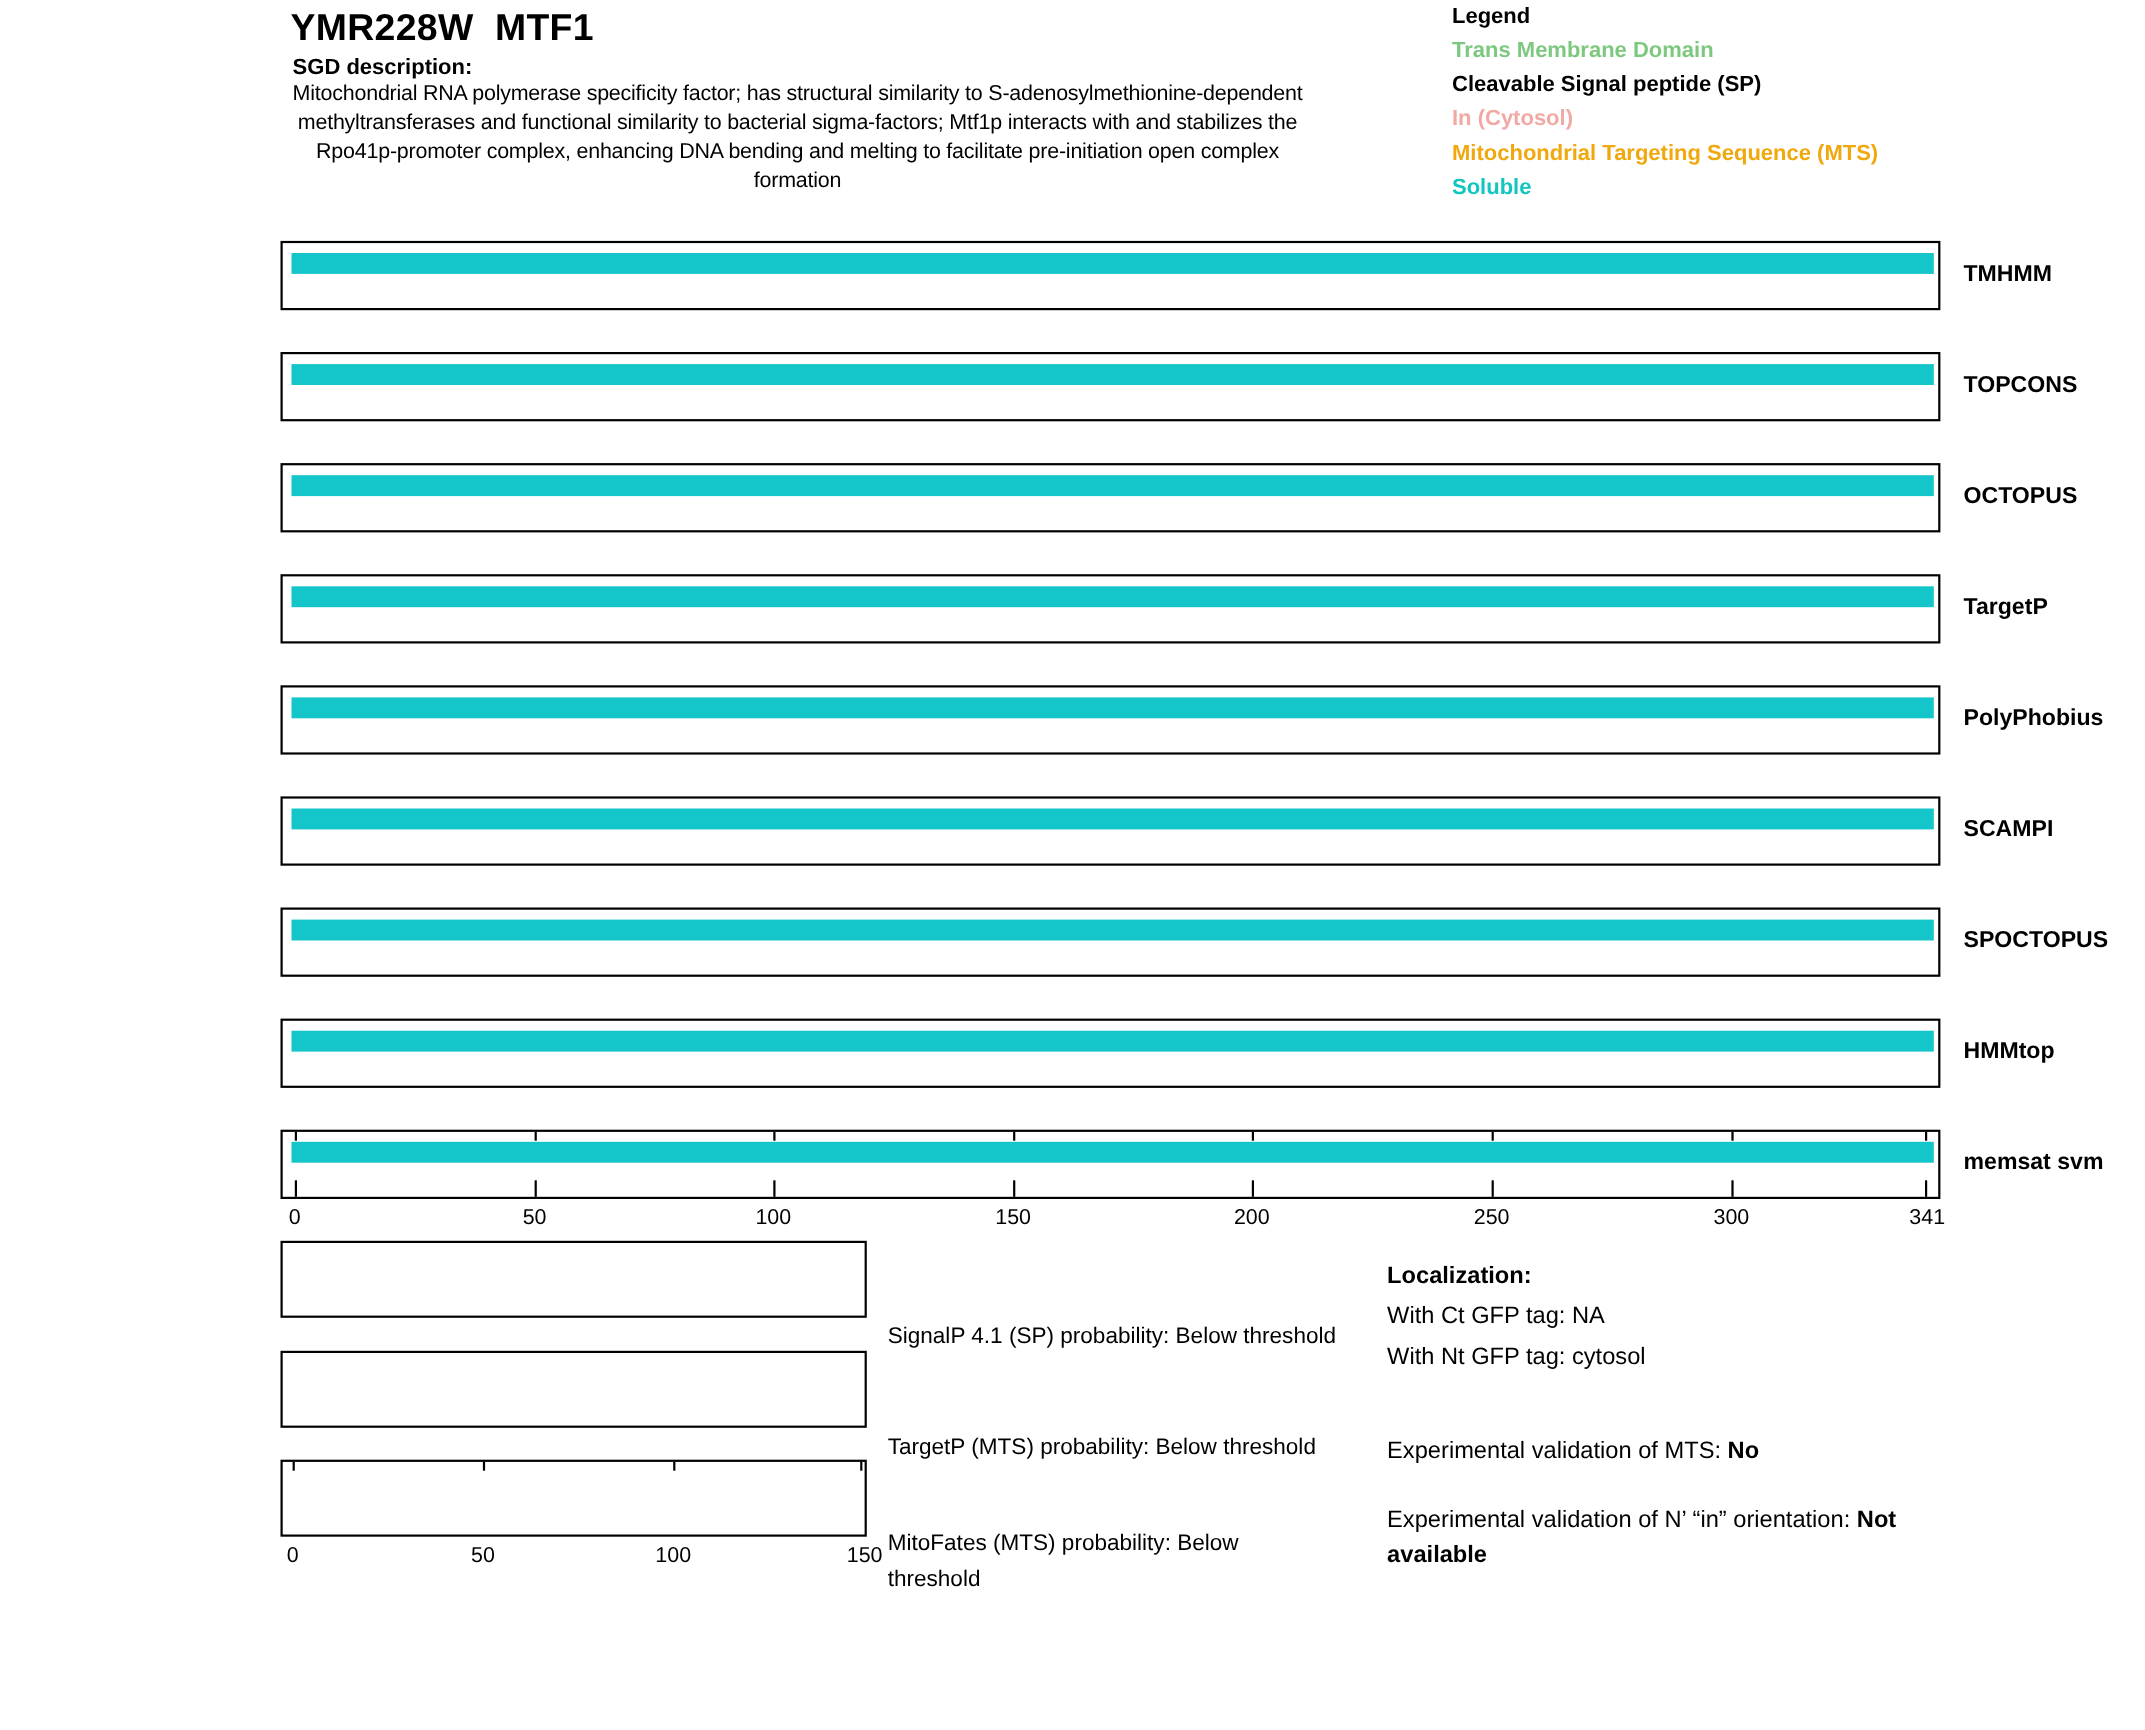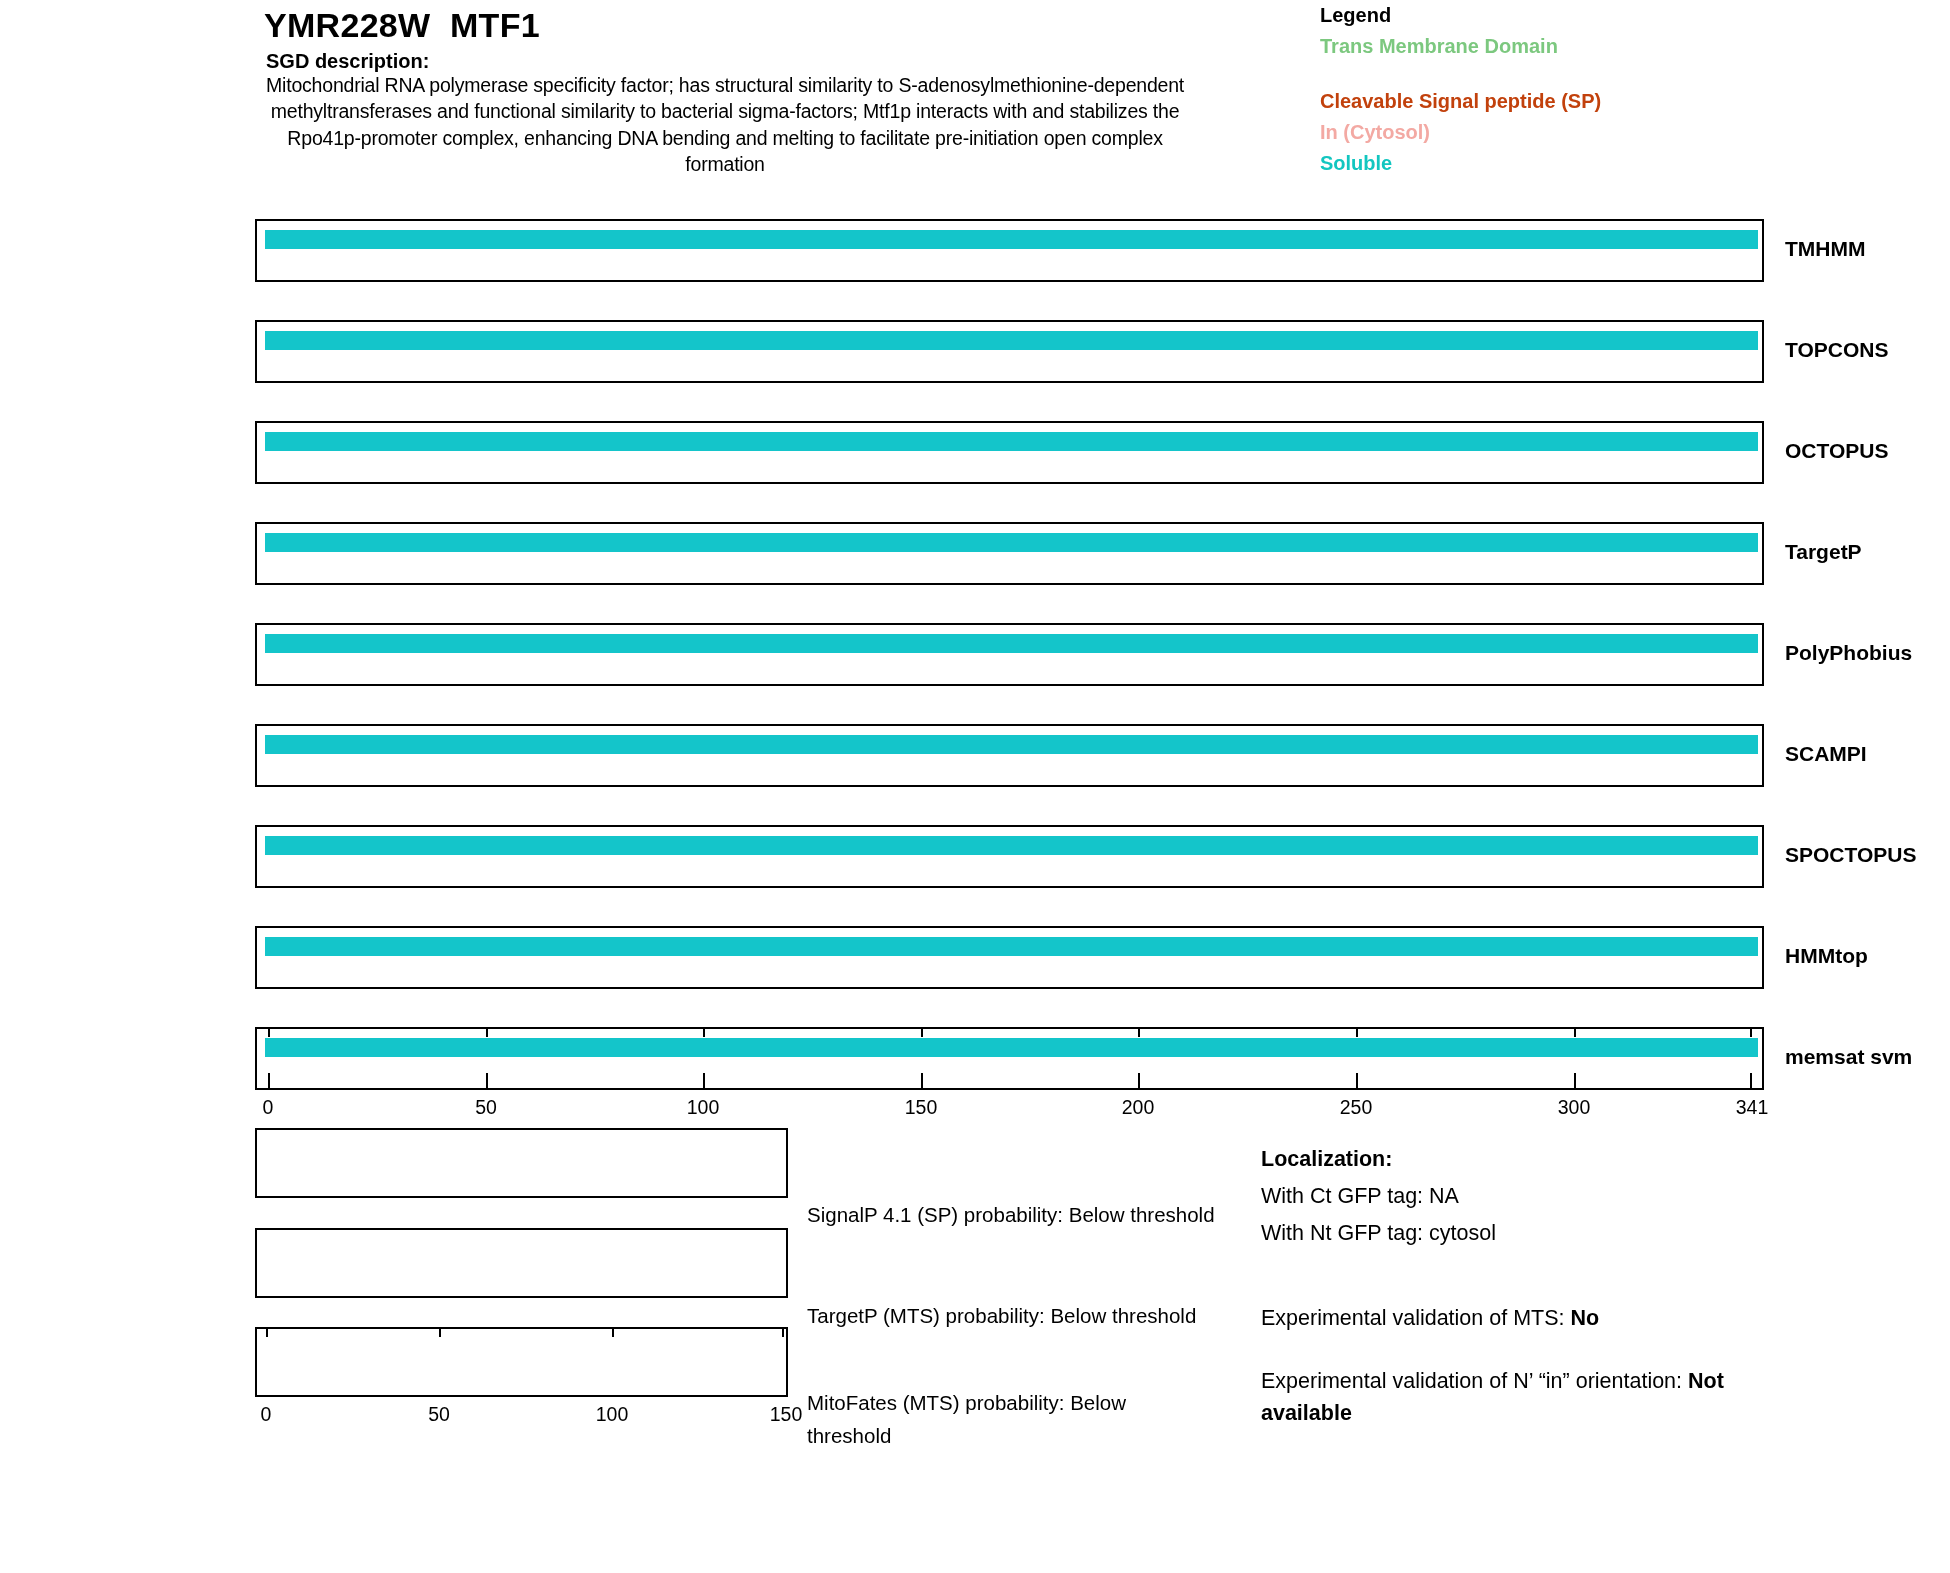--- a/index.html
+++ b/index.html
@@ -33,22 +33,23 @@
 <div class="abs" id="desc">
   <div>Mitochondrial RNA polymerase specificity factor; has structural similarity to S-adenosylmethionine-dependent</div>
   <div>methyltransferases and functional similarity to bacterial sigma-factors; Mtf1p interacts with and stabilizes the</div>
   <div>Rpo41p-promoter complex, enhancing DNA bending and melting to facilitate pre-initiation open complex</div>
   <div>formation</div>
 </div>
 
 <div class="abs" id="legend">
   <span class="lg-item">Legend</span>
   <span class="lg-item" style="color: rgb(124, 200, 127);">Trans Membrane Domain</span>
-  <span class="lg-item" style="color: #c2410c; margin-top: 24px;">Cleavable Signal peptide (SP)</span>
+  <span class="lg-item" style="color: #000000;">Cleavable Signal peptide (SP)</span>
   <span class="lg-item" style="color: rgb(243, 169, 163);">In (Cytosol)</span>
+  <span class="lg-item" style="color: rgb(240, 168, 13);">Mitochondrial Targeting Sequence (MTS)</span>
   <span class="lg-item" style="color: rgb(18, 198, 192);">Soluble</span>
 </div>
 
 <div class="abs track" style="top:219px">
     <div class="bar"></div>
   </div>
 <div class="abs tlabel" style="top:237px">TMHMM</div>
 
 <div class="abs track" style="top:320px">
     <div class="bar"></div>

